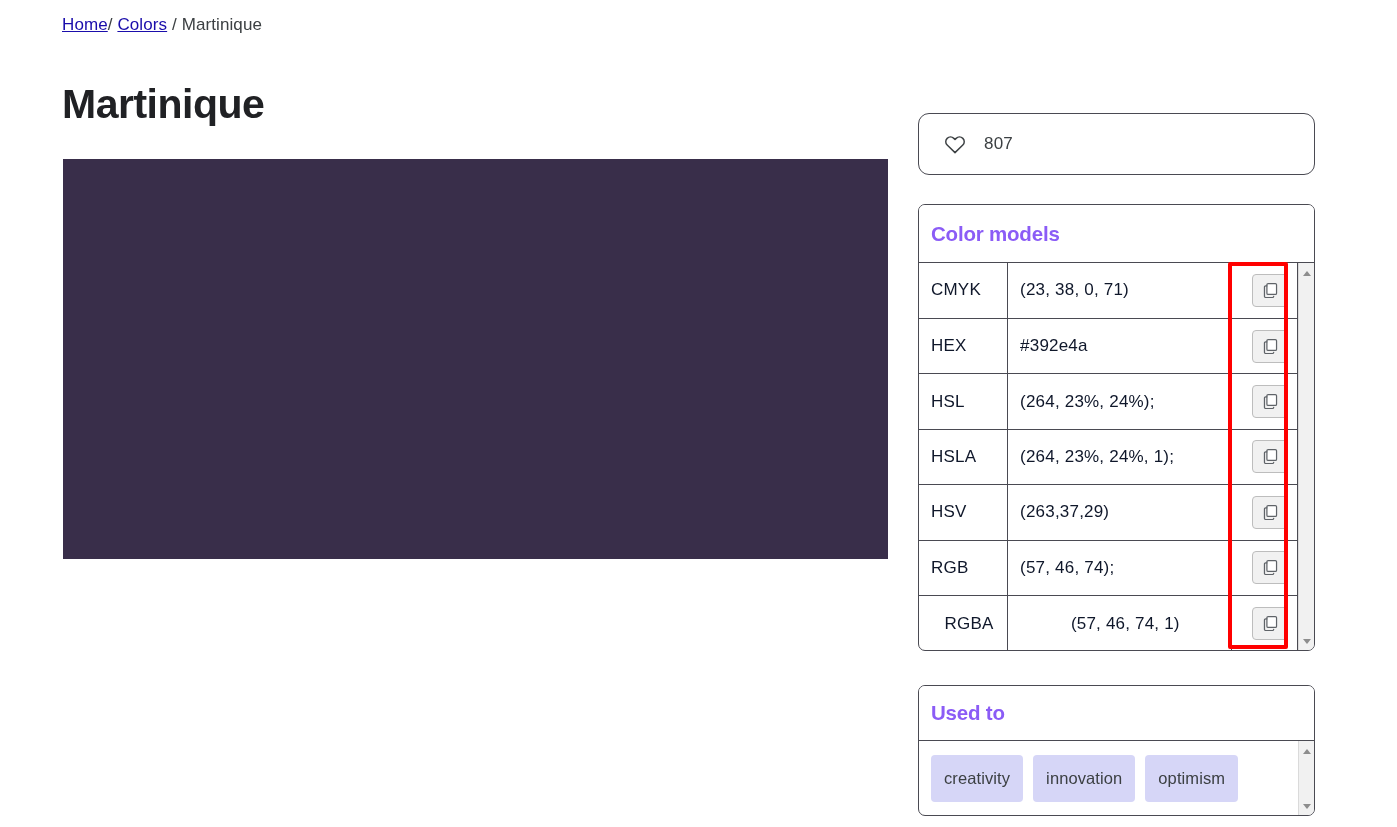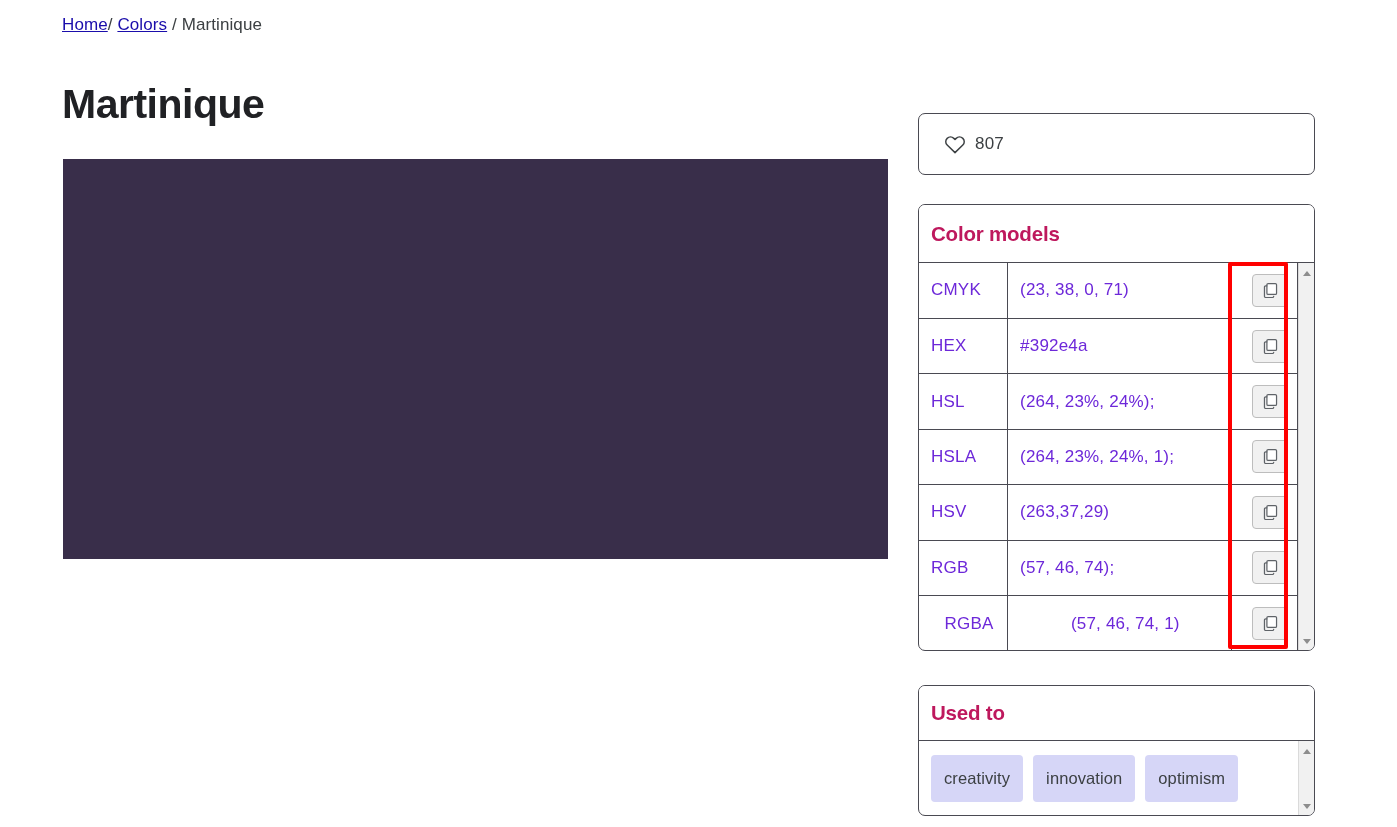--- a/index.html
+++ b/index.html
@@ -67,21 +67,22 @@
 
   
   #likes-panel {
     left: 918px;
     top: 113px;
     width: 397px;
     height: 62px;
     display: flex;
     align-items: center;
     padding-left: 25px;
-    gap: 9px;
+    gap: 18px;
+    border-radius: 11px;
   }
   .heart-icon { width: 22px; height: 20px; display: block; }
   .likes-count {
     font-size: 17px;
     color: #3c4043;
     letter-spacing: 0.2px;
   }
 
   
   #color-models-panel {
@@ -92,41 +93,41 @@
     border-radius: 7px;
     overflow: hidden;
   }
   .panel-heading {
     height: 58px;
     display: flex;
     align-items: center;
     padding-left: 12px;
     font-size: 20.5px;
     font-weight: 700;
-    color: #be185d;
+    color: #8b5cf6;
     letter-spacing: -0.2px;
     border-bottom: 1px solid #4a4a52;
     background: #fff;
   }
   .table-scroll-wrap {
     position: relative;
     height: 388px;
     display: flex;
   }
   table.color-models {
     border-collapse: collapse;
     width: 100%;
     table-layout: fixed;
   }
   table.color-models td {
     border-bottom: 1px solid #4a4a52;
     border-right: 1px solid #4a4a52;
     height: 55.4px;
     font-size: 17px;
-    color: #6d28d9;
+    color: #0f172a;
     letter-spacing: 0.2px;
     padding: 0 0 0 12px;
     vertical-align: middle;
   }
   table.color-models tr:last-child td { border-bottom: none; text-align: center; }
   td.col-model { width: 88px; }
   td.col-value { width: 222px; }
   td.col-action {
     width: 66px;
     border-right: none;

